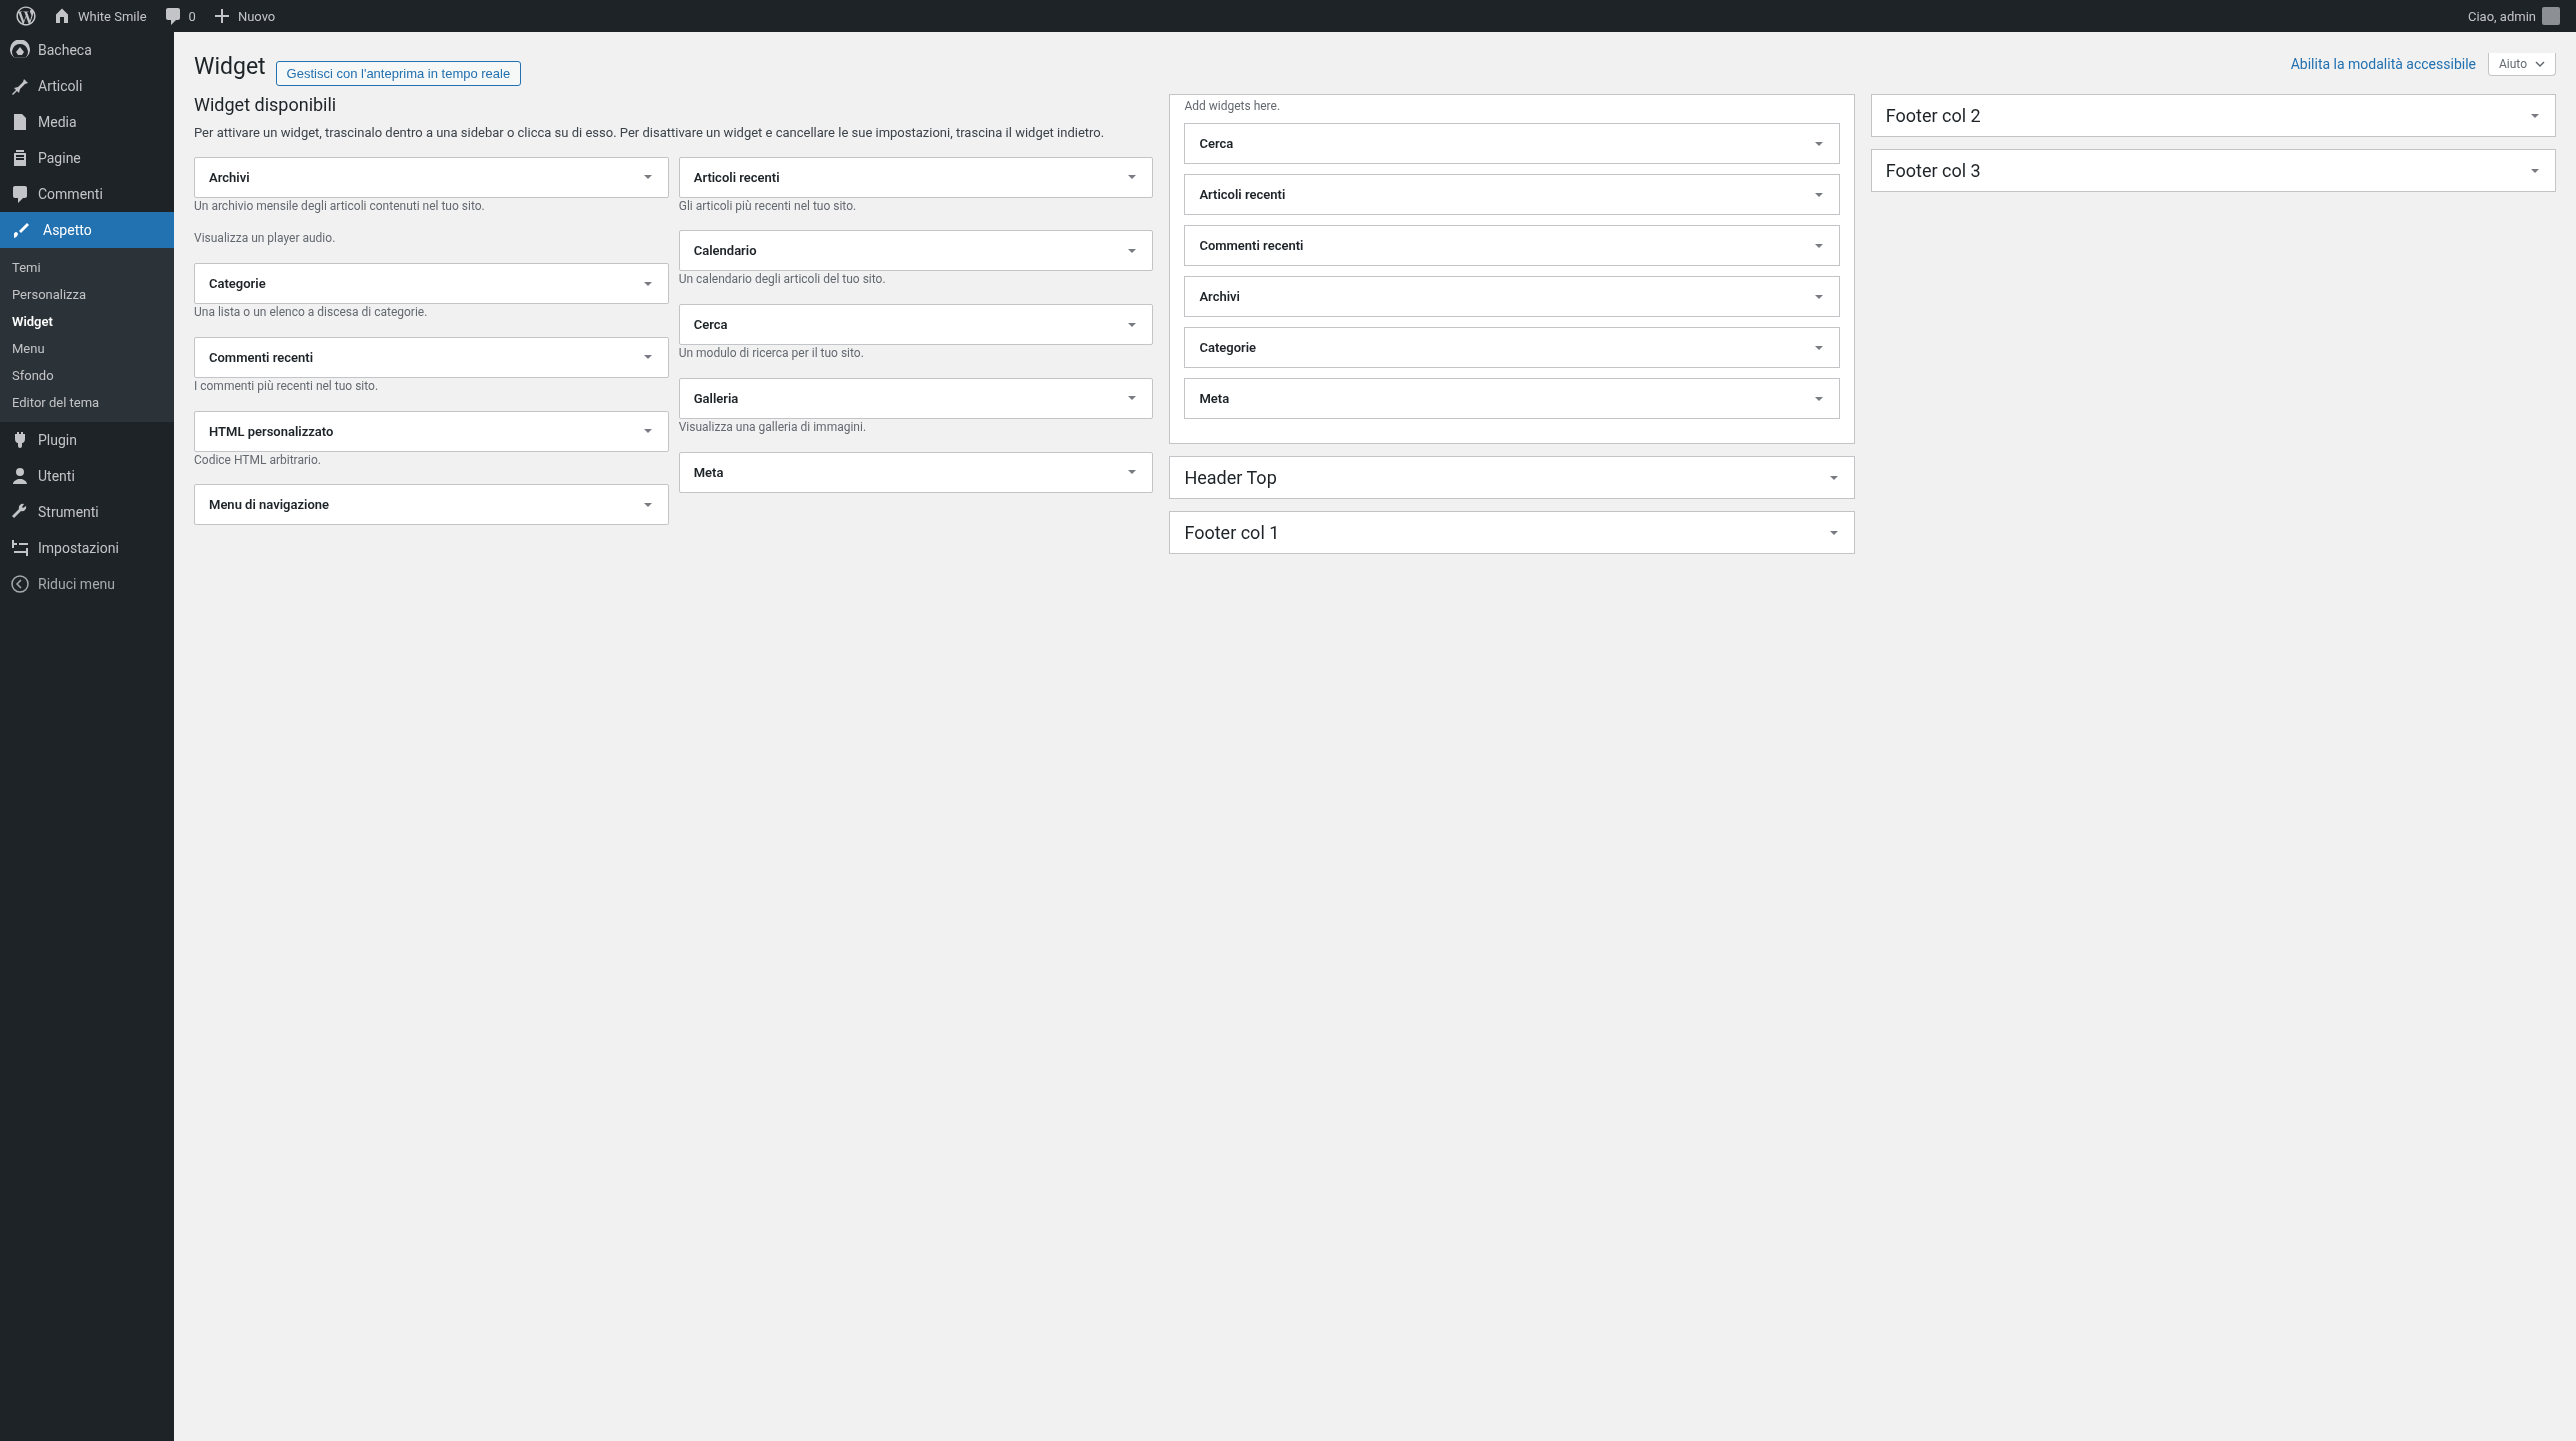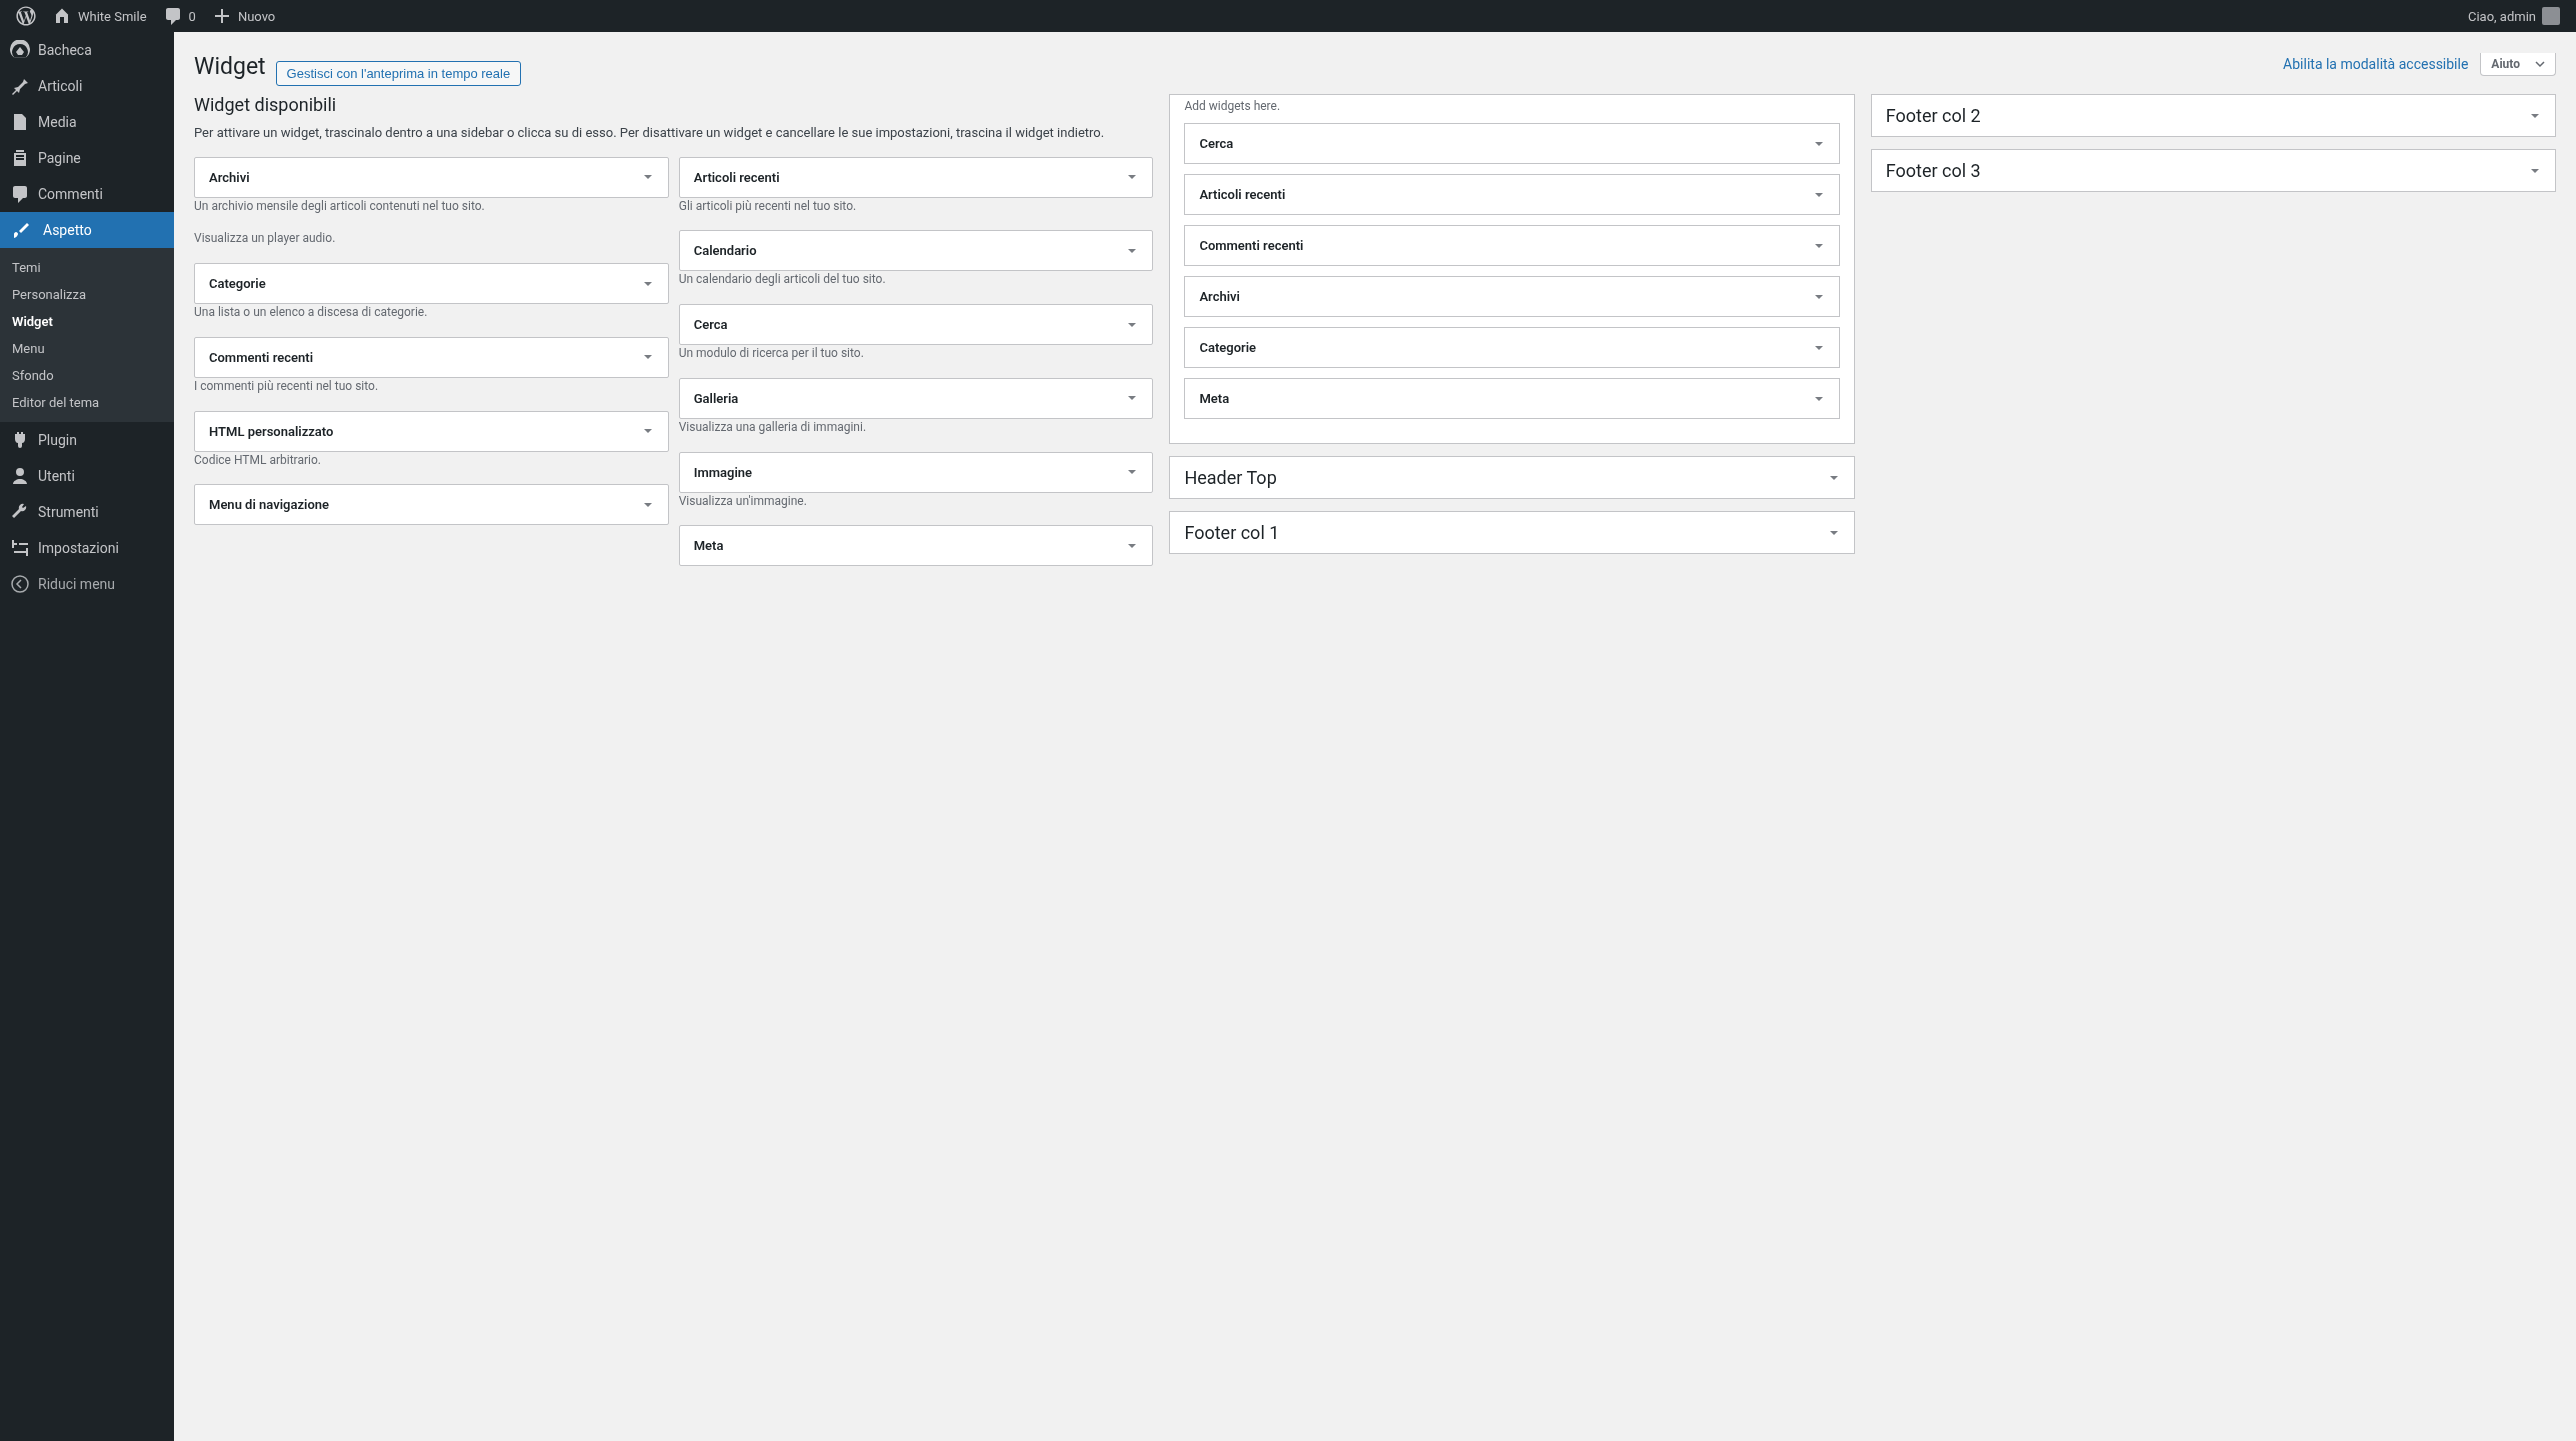--- a/index.html
+++ b/index.html
@@ -59,21 +59,21 @@
   h1.page-title { font-size: 23px; font-weight: 400; color: #1d2327; padding: 9px 0 4px 0; }
   .button-secondary {
     border: 1px solid #2271b1; color: #2271b1; background: #f6f7f7;
     padding: 4px 10px; font-size: 13px; border-radius: 3px; cursor: pointer; margin-top: 19px;
   }
   .header-right { display: flex; align-items: center; gap: 12px; }
   .link-acc { color: #2271b1; font-size: 14px; cursor: pointer; }
   .help-tab {
     border: 1px solid #c3c4c7; border-top: none; border-radius: 0 0 4px 4px;
     background: #fff; padding: 4px 10px; font-size: 12px; color: #646970;
-    cursor: pointer; display: flex; align-items: center; gap: 15px; font-weight: bold;
+    cursor: pointer; display: flex; align-items: center; gap: 8px;
   }
   .columns { display: flex; gap: 16px; margin-top: 8px; }
   .col { flex: 1; min-width: 0; }
   h2.section-title { font-size: 18px; font-weight: 400; margin-bottom: 8px; color: #1d2327; }
   p.section-desc { font-size: 13px; color: #3c434a; line-height: 1.5; margin-bottom: 14px; }
 
   .widgets-grid { display: flex; gap: 10px; }
   .widgets-col { flex: 1; display: flex; flex-direction: column; gap: 8px; }
   .widget-box {
     border: 1px solid #c3c4c7; background: #fff;
@@ -324,29 +324,20 @@
                 <div class="widget-box">
                   <span>Galleria</span>
                   <svg width="12" height="12" viewBox="0 0 12 12">
                     <path d="M2 4l4 4 4-4" fill="#787c82"></path>
                   </svg>
                 </div>
                 <div class="widget-desc">Visualizza una galleria di immagini.</div>
               </div>
               <div>
                 <div class="widget-box">
-                  <span>Immagine</span>
-                  <svg width="12" height="12" viewBox="0 0 12 12">
-                    <path d="M2 4l4 4 4-4" fill="#787c82"></path>
-                  </svg>
-                </div>
-                <div class="widget-desc">Visualizza un'immagine.</div>
-              </div>
-              <div>
-                <div class="widget-box">
                   <span>Meta</span>
                   <svg width="12" height="12" viewBox="0 0 12 12">
                     <path d="M2 4l4 4 4-4" fill="#787c82"></path>
                   </svg>
                 </div>
               </div>
             </div>
         </div>
       </div>
 

